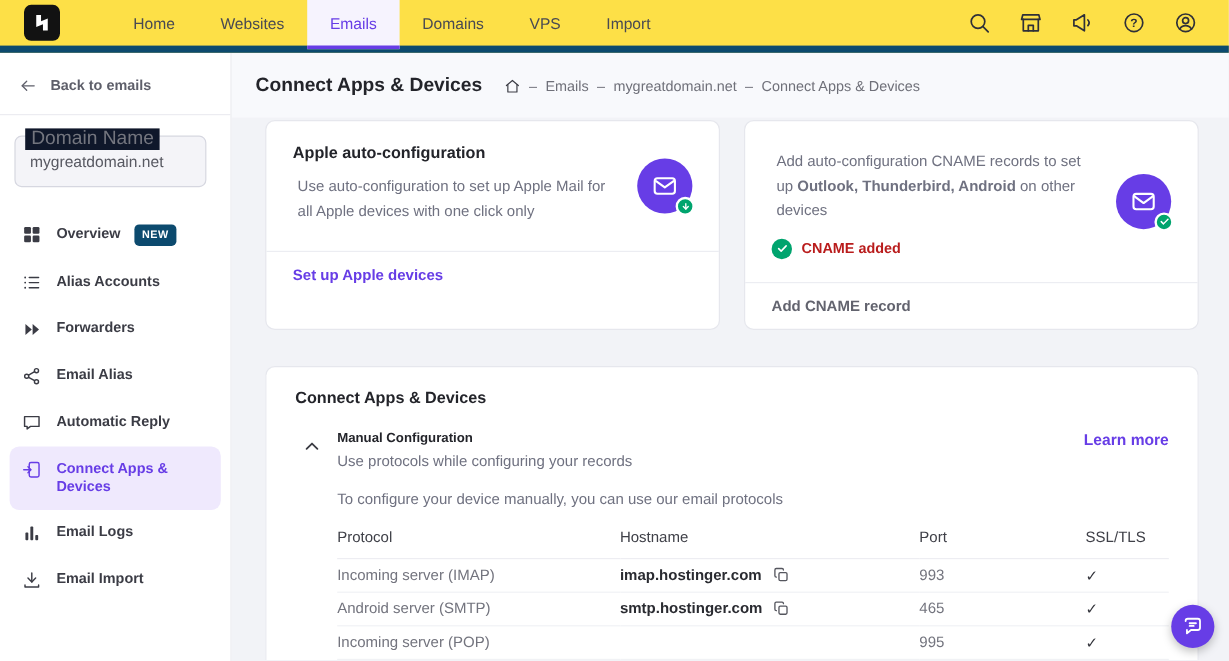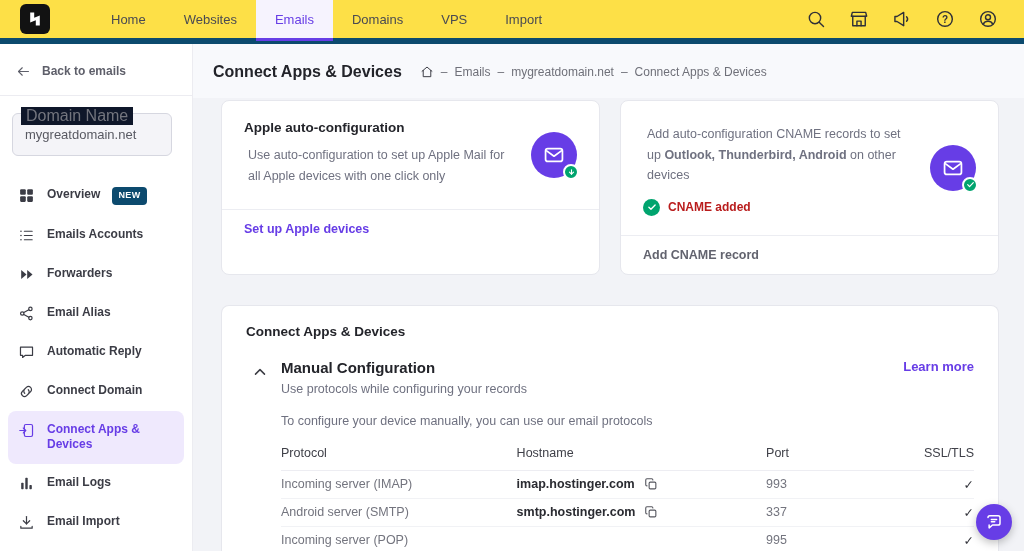--- a/index.html
+++ b/index.html
@@ -113,35 +113,35 @@
 
   .big-card {
     margin: 30px 25px 0 28px; background: #fff;
     border: 1px solid #e6e7ed; border-bottom: none; border-radius: 8px 8px 0 0;
     padding: 18px 24px 0;
   }
   .big-title { font-size: 13.5px; font-weight: 700; color: #23242a; margin: 0; }
   .manual-head { display: flex; align-items: flex-start; gap: 10px; margin-top: 20px; padding-left: 5px; }
   .chev-btn { border: none; background: none; padding: 0; width: 20px; height: 20px; color: #3c3d45; cursor: pointer; margin-top: 3px; }
   .chev-btn svg { width: 18px; height: 18px; display: block; }
-  .mh-text h3 { font-size: 15px; font-weight: 700; color: #23242a; margin: 0 0 6px; }
+  .mh-text h3 { font-size: 11px; font-weight: 700; color: #23242a; margin: 0 0 6px; }
   .mh-text p { font-size: 12.5px; color: #6f7180; margin: 0; }
   .learn-more { margin-left: auto; font-size: 13px; font-weight: 700; color: #673de6; cursor: pointer; }
   .intro { font-size: 12.5px; color: #6f7180; margin: 18px 0 0 35px; }
   .table-wrap { margin: 8px 0 0 35px; }
   table.cfg { width: 100%; border-collapse: collapse; }
   .cfg th {
     font-size: 12.5px; font-weight: 400; color: #3f4048; text-align: left;
     padding: 10px 0; border-bottom: 1px solid #ededf2; margin-left: 36px;
   }
   .cfg td { padding: 6px 0; border-bottom: 1px solid #f1f2f5; font-size: 12.5px; }
   .cfg th:nth-child(1), .cfg td:nth-child(1) { width: 34%; }
   .cfg th:nth-child(2), .cfg td:nth-child(2) { width: 36%; }
   .cfg th:nth-child(3), .cfg td:nth-child(3) { width: 20%; }
-  .cfg th:nth-child(4), .cfg td:nth-child(4) { width: 10%; text-align: right; }
+  .cfg th:nth-child(4), .cfg td:nth-child(4) { width: 10%; text-align: left; }
   .td-proto, .td-port { color: #73747e; }
   .host-cell { display: flex; align-items: center; gap: 9px; }
   .host-name { font-weight: 700; color: #2a2b31; }
   .copy-btn { width: 14px; height: 14px; color: #55565e; cursor: pointer; }
   .copy-btn svg { width: 14px; height: 14px; display: block; }
   .td-ssl { color: #33343b; font-size: 14px; }
 
   .chat-fab {
     position: absolute; right: 12px; bottom: 11px; width: 36px; height: 36px;
     border-radius: 50%; background: #673de6; border: none; cursor: pointer;
@@ -226,21 +226,21 @@
       <span>Overview</span>
       <span class="badge-new">NEW</span>
     </div>
     <div class="menu-item">
       <svg viewBox="0 0 24 24" class="is">
           <circle cx="4.2" cy="6" r="1.1" fill="currentColor" stroke="none"></circle>
           <circle cx="4.2" cy="12" r="1.1" fill="currentColor" stroke="none"></circle>
           <circle cx="4.2" cy="18" r="1.1" fill="currentColor" stroke="none"></circle>
           <path d="M9 6h11M9 12h11M9 18h11"></path>
         </svg>
-      <span>Emails Accounts</span>
+      <span>Alias Accounts</span>
     </div>
     <div class="menu-item">
       <svg viewBox="0 0 24 24" class="if">
           <path d="M4.5 5.5l7.5 6.5-7.5 6.5z"></path>
           <path d="M13 5.5l7.5 6.5L13 18.5z"></path>
         </svg>
       <span>Forwarders</span>
     </div>
     <div class="menu-item">
       <svg viewBox="0 0 24 24" class="is">
@@ -249,27 +249,20 @@
           <circle cx="17.5" cy="18.5" r="2.4"></circle>
           <path d="M8.2 10.7l7.1-4M8.2 13.3l7.1 4"></path>
         </svg>
       <span>Email Alias</span>
     </div>
     <div class="menu-item">
       <svg viewBox="0 0 24 24" class="is">
           <path d="M20.5 4.5h-17v11.5h3V19l4-3h10z"></path>
         </svg>
       <span>Automatic Reply</span>
-    </div>
-    <div class="menu-item">
-      <svg viewBox="0 0 24 24" class="is">
-          <path d="M9.5 14.5a4.2 4.2 0 0 1 0-6l2.3-2.3a4.2 4.2 0 0 1 6 6l-1.6 1.6"></path>
-          <path d="M14.5 9.5a4.2 4.2 0 0 1 0 6l-2.3 2.3a4.2 4.2 0 0 1-6-6l1.6-1.6"></path>
-        </svg>
-      <span>Connect Domain</span>
     </div>
     <div class="menu-item active">
       <svg viewBox="0 0 24 24" class="is">
           <rect x="9" y="3.5" width="11.5" height="17" rx="2"></rect>
           <path d="M2.5 12h8"></path>
           <path d="M7.5 8.5L11 12l-3.5 3.5"></path>
         </svg>
       <span>Connect Apps &amp; Devices</span>
     </div>
     <div class="menu-item">
@@ -422,21 +415,21 @@
                 <span class="host-cell">
                   <span class="host-name">smtp.hostinger.com</span>
                   <span class="copy-btn">
                     <svg viewBox="0 0 24 24" class="is" style="stroke-width:1.9">
                       <rect x="8.8" y="8.8" width="11.5" height="11.5" rx="2"></rect>
                       <path d="M5.2 15.2H5a2 2 0 0 1-2-2V5a2 2 0 0 1 2-2h8.2a2 2 0 0 1 2 2v.2"></path>
                     </svg>
                   </span>
                 </span>
               </td>
-            <td class="td-port">337</td>
+            <td class="td-port">465</td>
             <td class="td-ssl">✓</td>
           </tr>
           <tr>
             <td class="td-proto">Incoming server (POP)</td>
             <td></td>
             <td class="td-port">995</td>
             <td class="td-ssl">✓</td>
           </tr>
         </tbody>
       </table>

